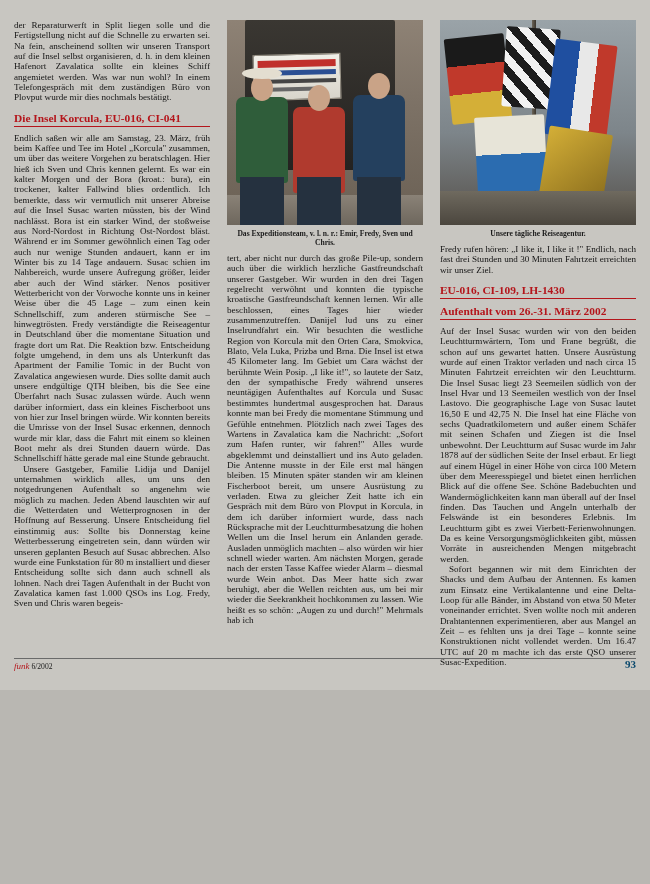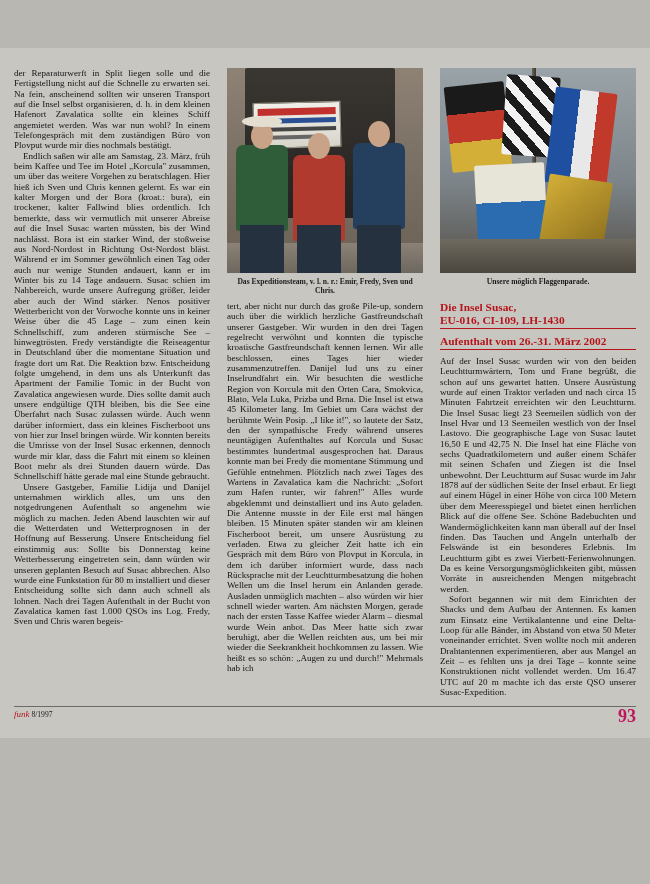--- a/index.html
+++ b/index.html
@@ -9,21 +9,20 @@
   }
   body {
     font-family: "Liberation Serif", serif;
   }
   .page {
     position: relative;
     width: 650px;
     height: 690px;
     background: #c8c6c1;
     overflow: hidden;
-    margin-top: 48px;
   }
   .cols {
     position: absolute;
     left: 14px;
     top: 20px;
     width: 622px;
     height: 830px;
   }
   .col {
     position: absolute;
@@ -193,35 +192,39 @@
   .footer-left .mag {
     font-style: italic;
     font-weight: normal;
     font-size: 9px;
     color: #b4151b;
   }
   .footer-right {
     position: absolute;
     right: 0;
     top: 0;
-    font-size: 18px;
+    font-size: 11px;
     font-weight: bold;
-    color: #be185d;
+    color: #0c4a6e;
   }
 </style>
 </head>
 <body>
 
 <div class="page">
 
   <div class="cols">
 
     <div class="col col1">
       <p class="body">der Reparaturwerft in Split liegen solle und die Fertigstellung nicht auf die Schnelle zu erwarten sei. Na fein, anscheinend sollten wir unseren Transport auf die Insel selbst organisieren, d. h. in dem kleinen Hafenort Zavalatica sollte ein kleines Schiff angemietet werden. Was war nun wohl? In einem Telefongespräch mit dem zuständigen Büro von Plovput wurde mir dies nochmals bestätigt.</p>
 
+      <div class="head-block">
+        <h2 class="head">Die Insel Korcula, EU-016, CI-041</h2>
+        <div class="head-rule"></div>
+      </div>
 
       <p class="body">Endlich saßen wir alle am Samstag, 23. März, früh beim Kaffee und Tee im Hotel „Korcula" zusammen, um über das weitere Vorgehen zu beratschlagen. Hier hieß ich Sven und Chris kennen gelernt. Es war ein kalter Morgen und der Bora (kroat.: bura), ein trockener, kalter Fallwind blies ordentlich. Ich bemerkte, dass wir vermutlich mit unserer Abreise auf die Insel Susac warten müssten, bis der Wind nachlässt. Bora ist ein starker Wind, der stoßweise aus Nord-Nordost in Richtung Ost-Nordost bläst. Während er im Sommer gewöhnlich einen Tag oder auch nur wenige Stunden andauert, kann er im Winter bis zu 14 Tage andauern. Susac schien im Nahbereich, wurde unsere Aufregung größer, leider aber auch der Wind stärker. Nenos positiver Wetterbericht von der Vorwoche konnte uns in keiner Weise über die 45 Lage – zum einen kein Schnellschiff, zum anderen stürmische See – hinwegtrösten. Fredy verständigte die Reiseagentur in Deutschland über die momentane Situation und fragte dort um Rat. Die Reaktion bzw. Entscheidung folgte umgehend, in dem uns als Unterkunft das Apartment der Familie Tomic in der Bucht von Zavalatica angewiesen wurde. Dies sollte damit auch unsere endgültige QTH bleiben, bis die See eine Überfahrt nach Susac zulassen würde. Auch wenn darüber informiert, dass ein kleines Fischerboot uns von hier zur Insel bringen würde. Wir konnten bereits die Umrisse von der Insel Susac erkennen, dennoch wurde mir klar, dass die Fahrt mit einem so kleinen Boot mehr als drei Stunden dauern würde. Das Schnellschiff hätte gerade mal eine Stunde gebraucht.</p>
       <p class="body">Unsere Gastgeber, Familie Lidija und Danijel unternahmen wirklich alles, um uns den notgedrungenen Aufenthalt so angenehm wie möglich zu machen. Jeden Abend lauschten wir auf die Wetterdaten und Wetterprognosen in der Hoffnung auf Besserung. Unsere Entscheidung fiel einstimmig aus: Sollte bis Donnerstag keine Wetterbesserung eingetreten sein, dann würden wir unseren geplanten Besuch auf Susac abbrechen. Also wurde eine Funkstation für 80 m installiert und dieser Entscheidung sollte sich dann auch schnell als lohnen. Nach drei Tagen Aufenthalt in der Bucht von Zavalatica kamen fast 1.000 QSOs ins Log. Fredy, Sven und Chris waren begeis-</p>
     </div>
 
     <div class="col col2">
       <div class="photo" id="photo1">
         <div class="p1-wall"></div>
         <div class="p1-door"></div>
         <div class="p1-banner">
@@ -258,40 +261,40 @@
       <div class="photo" id="photo2">
         <div class="p2-sky"></div>
         <div class="p2-pole"></div>
         <div class="p2-flag p2-f1"></div>
         <div class="p2-flag p2-f2"></div>
         <div class="p2-flag p2-f3"></div>
         <div class="p2-flag p2-f4"></div>
         <div class="p2-flag p2-f5"></div>
         <div class="p2-ground"></div>
       </div>
-      <div class="caption">Unsere möglich Flaggenparade.</div>
+      <div class="caption">Unsere tägliche Reiseagentur.</div>
 
       <div class="gap"></div>
+      <p class="body">Fredy rufen hören: „I like it, I like it !" Endlich, nach fast drei Stunden und 30 Minuten Fahrtzeit erreichten wir unser Ziel.</p>
 
       <div class="head-block">
-        <h2 class="head">Die Insel Susac,</h2>
         <h2 class="head">EU-016, CI-109, LH-1430</h2>
         <div class="head-rule"></div>
         <h2 class="head">Aufenthalt vom 26.-31. März 2002</h2>
         <div class="head-rule"></div>
       </div>
 
       <p class="body">Auf der Insel Susac wurden wir von den beiden Leuchtturmwärtern, Tom und Frane begrüßt, die schon auf uns gewartet hatten. Unsere Ausrüstung wurde auf einen Traktor verladen und nach circa 15 Minuten Fahrtzeit erreichten wir den Leuchtturm. Die Insel Susac liegt 23 Seemeilen südlich von der Insel Hvar und 13 Seemeilen westlich von der Insel Lastovo. Die geographische Lage von Susac lautet 16,50 E und 42,75 N. Die Insel hat eine Fläche von sechs Quadratkilometern und außer einem Schäfer mit seinen Schafen und Ziegen ist die Insel unbewohnt. Der Leuchtturm auf Susac wurde im Jahr 1878 auf der südlichen Seite der Insel erbaut. Er liegt auf einem Hügel in einer Höhe von circa 100 Metern über dem Meeresspiegel und bietet einen herrlichen Blick auf die offene See. Schöne Badebuchten und Wandermöglichkeiten kann man überall auf der Insel finden. Das Tauchen und Angeln unterhalb der Felswände ist ein besonderes Erlebnis. Im Leuchtturm gibt es zwei Vierbett-Ferienwohnungen. Da es keine Versorgungsmöglichkeiten gibt, müssen Vorräte in ausreichenden Mengen mitgebracht werden.</p>
       <p class="body">Sofort begannen wir mit dem Einrichten der Shacks und dem Aufbau der Antennen. Es kamen zum Einsatz eine Vertikalantenne und eine Delta-Loop für alle Bänder, im Abstand von etwa 50 Meter voneinander errichtet. Sven wollte noch mit anderen Drahtantennen experimentieren, aber aus Mangel an Zeit – es fehlten uns ja drei Tage – konnte seine Konstruktionen nicht vollendet werden. Um 16.47 UTC auf 20 m machte ich das erste QSO unserer Susac-Expedition.</p>
     </div>
 
   </div>
 
   <div class="footer">
     <div class="footer-rule"></div>
     <div class="footer-left">
       <span class="mag">funk</span>
-      <span>8/1997</span>
+      <span>6/2002</span>
     </div>
     <div class="footer-right">93</div>
   </div>
 
 </div>
 
 </body></html>

